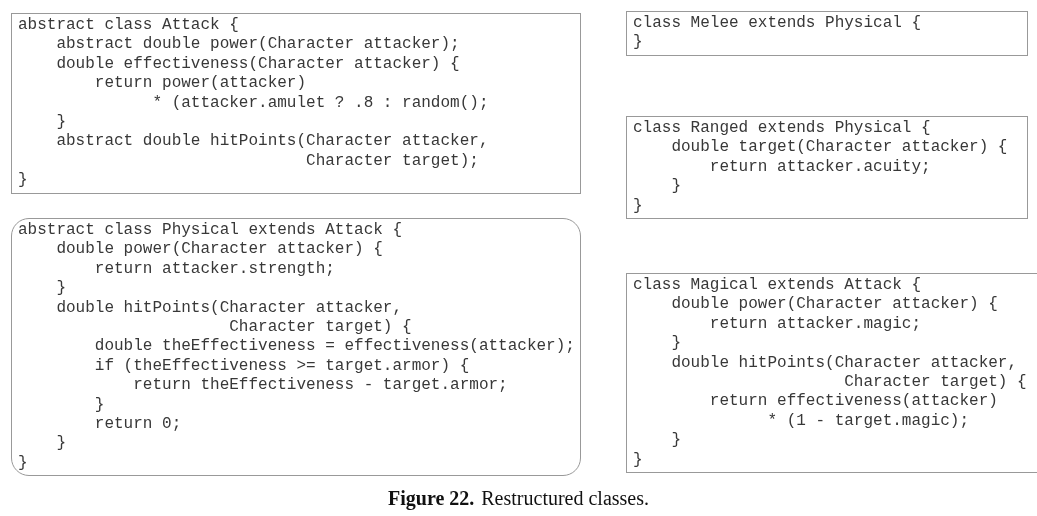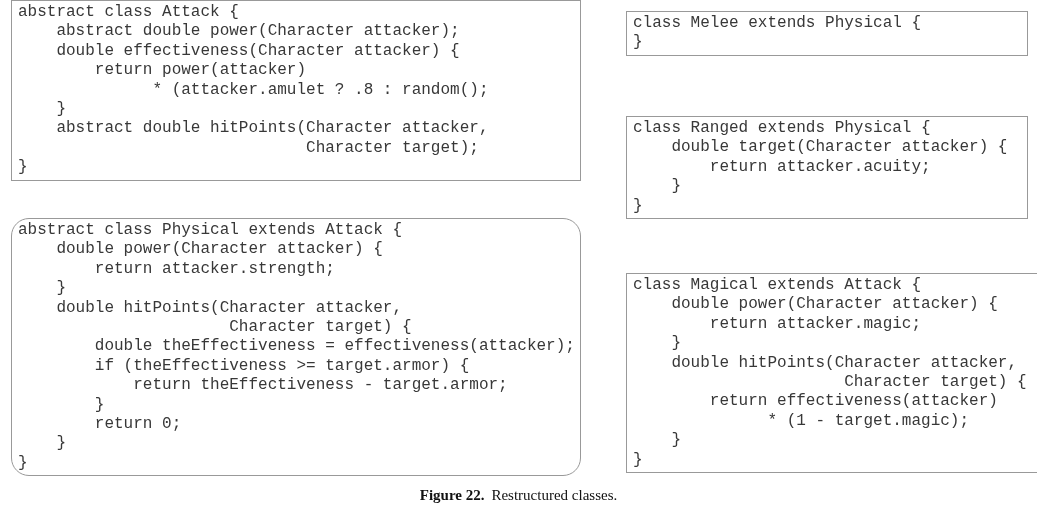--- a/index.html
+++ b/index.html
@@ -16,33 +16,33 @@
     box-sizing: border-box;
     background: #ffffff;
     border: 1px solid #999999;
     color: #383838;
     font-family: "Liberation Mono", "DejaVu Sans Mono", monospace;
     font-size: 16px;
     line-height: 19.4px;
     padding: 2px 3px 2px 6px;
     white-space: pre;
   }
-  #box-attack   { left: 11px;  top: 0;   width: 570px; }
+  #box-attack   { left: 11px;  top: 13px;   width: 570px; }
   #box-physical { left: 11px;  top: 218px; width: 570px; border-radius: 18px; }
   #box-melee    { left: 626px; top: 11px;  width: 402px; }
   #box-ranged   { left: 626px; top: 116px; width: 402px; }
   #box-magical  { left: 626px; top: 273px; width: 474px; }
   .caption {
     position: absolute;
     left: 0;
     top: 487px;
     width: 100%;
     text-align: center;
     font-family: "Liberation Serif", "DejaVu Serif", serif;
-    font-size: 15px;
+    font-size: 20px;
     color: #111111;
   }
   .caption .caption-label {
     font-weight: bold;
     margin-right: 7px;
   }
 </style>
 </head>
 <body>
 

